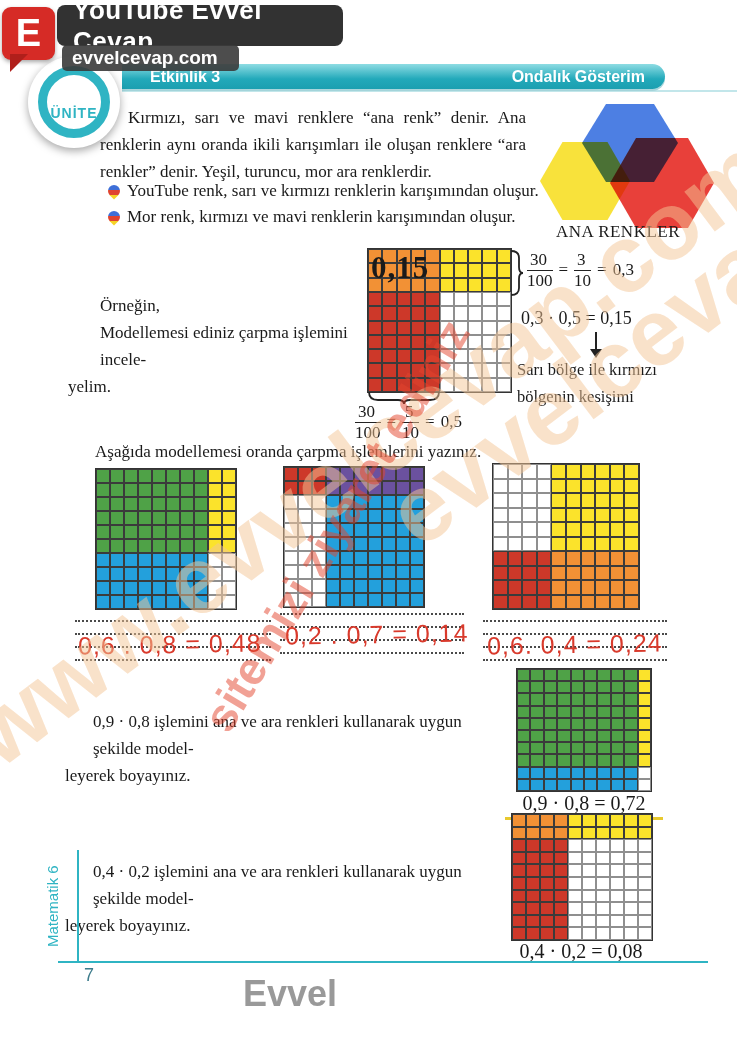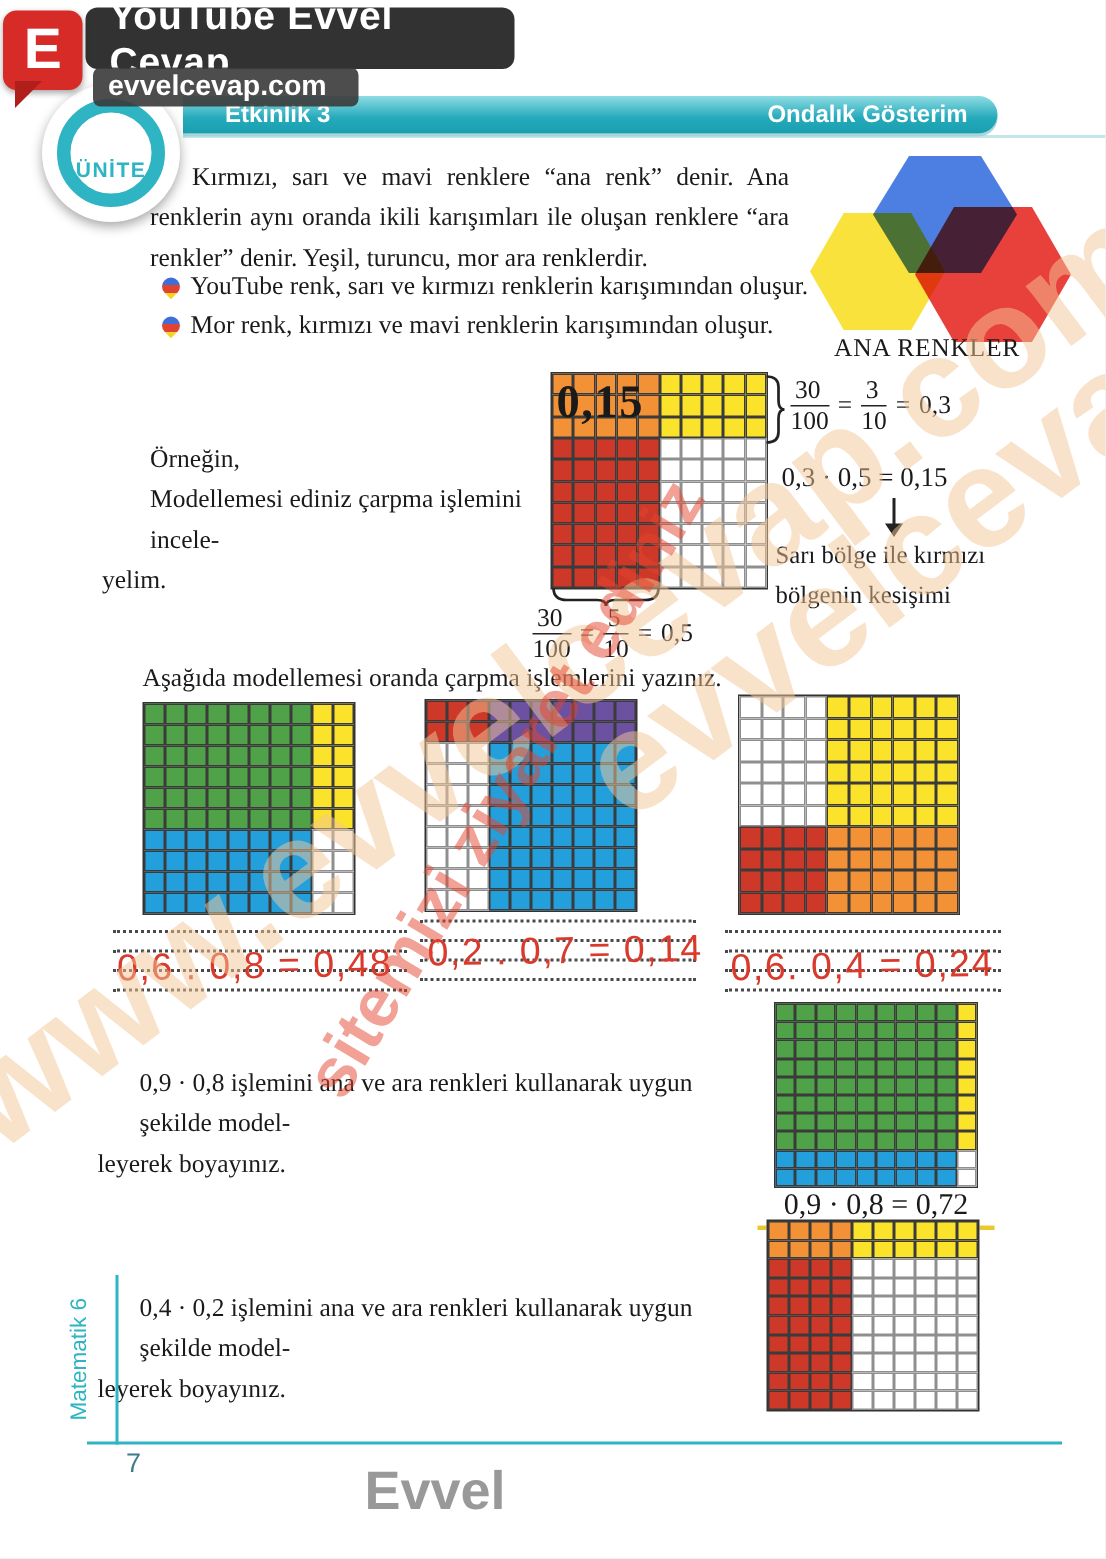--- a/index.html
+++ b/index.html
@@ -851,20 +851,21 @@
       <div class="cell" style="background: rgb(205, 56, 41); border-color: rgb(59, 59, 59);"></div>
       <div class="cell" style="background: rgb(205, 56, 41); border-color: rgb(59, 59, 59);"></div>
       <div class="cell" style="background: rgb(205, 56, 41); border-color: rgb(59, 59, 59);"></div>
       <div class="cell" style="background: rgb(255, 255, 255); border-color: rgb(143, 143, 143);"></div>
       <div class="cell" style="background: rgb(255, 255, 255); border-color: rgb(143, 143, 143);"></div>
       <div class="cell" style="background: rgb(255, 255, 255); border-color: rgb(143, 143, 143);"></div>
       <div class="cell" style="background: rgb(255, 255, 255); border-color: rgb(143, 143, 143);"></div>
       <div class="cell" style="background: rgb(255, 255, 255); border-color: rgb(143, 143, 143);"></div>
       <div class="cell" style="background: rgb(255, 255, 255); border-color: rgb(143, 143, 143);"></div>
     </div>
+  <div class="grid-caption" style="left:498px;top:940px;width:166px;">0,4 · 0,2 = 0,08</div>
 
   <div class="v-book">Matematik 6</div>
   <div class="v-line"></div>
   <div class="h-line"></div>
   <div class="page-num">7</div>
 
   <div class="footer-logo">
     <span class="footer-gray">Evvel</span>
   </div>
 

